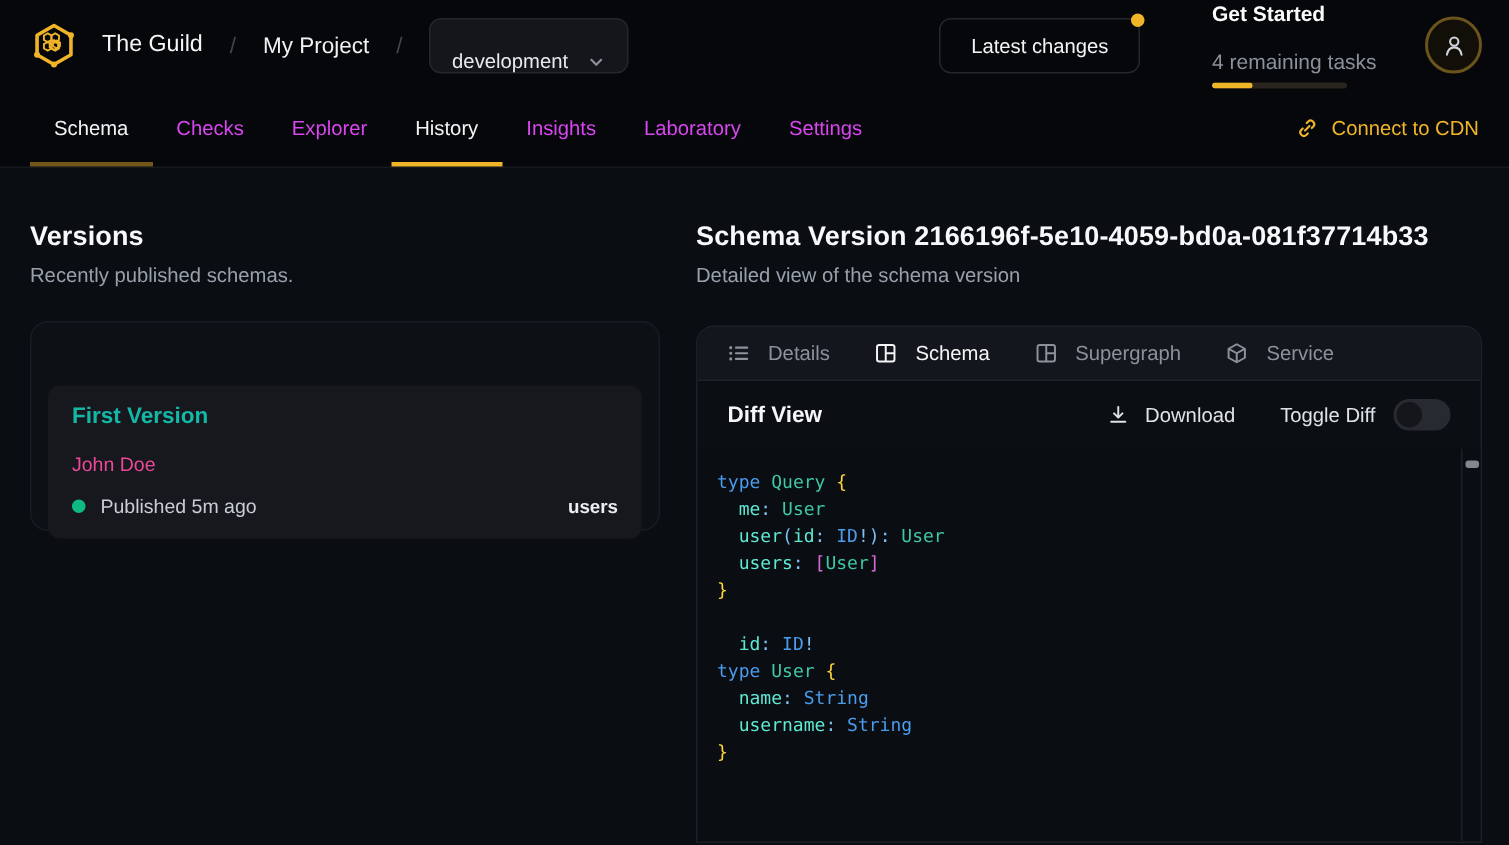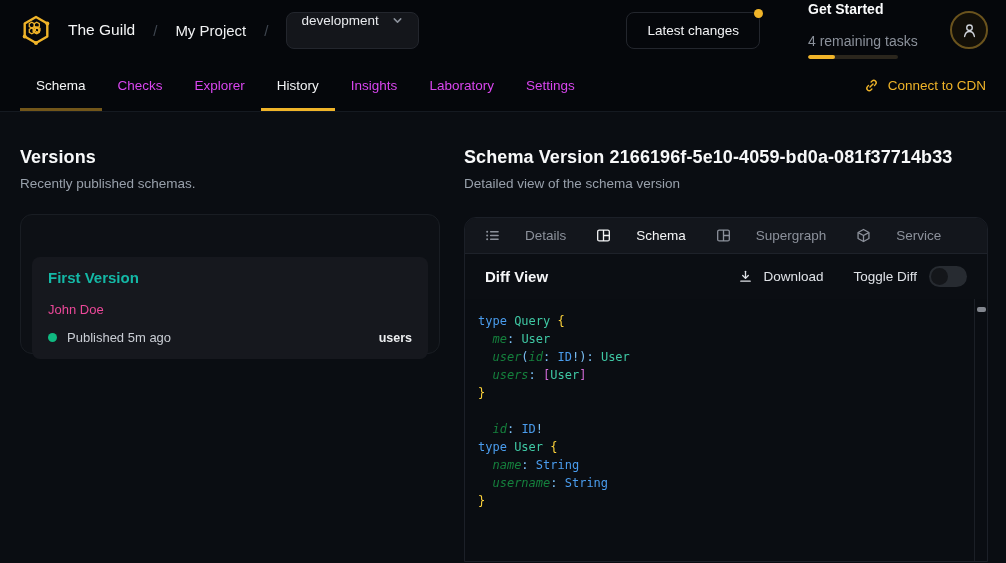--- a/index.html
+++ b/index.html
@@ -11,21 +11,21 @@
   }
   svg { display:block; }
 
   
   .header { height:60px; background:#05070b; display:flex; align-items:center; padding:0 18px 0 20px; }
   .logo { width:32px; height:32px; flex:none; cursor:pointer; }
   .crumbs { display:flex; align-items:center; gap:18px; margin-left:16px; }
   .brand { font-size:15.5px; font-weight:500; color:#f5f6f7; cursor:pointer; }
   .sep { color:#3f4650; font-size:15px; }
   .proj { font-size:15px; color:#f0f1f3; cursor:pointer; }
-  .env-btn { display:flex; align-items:flex-start; gap:12px; height:37px; padding:0 14px; background:#14161b;
+  .env-btn { display:flex; align-items:flex-end; gap:12px; height:37px; padding:0 14px; background:#14161b;
     border:1px solid #23262d; border-radius:8px; color:#e8eaed; font-size:13.5px; cursor:pointer; }
   .env-btn .chev { color:#8b919b; margin-top:1px; }
   .latest-btn { position:relative; margin-left:auto; height:37px; padding:0 20px; border:1px solid #23262d;
     border-radius:8px; background:transparent; color:#f3f4f6; font-size:13.5px; font-family:inherit; cursor:pointer; }
   .latest-dot { position:absolute; top:-4px; right:-4px; width:9px; height:9px; border-radius:50%; background:#f0b429; }
   .get-started { margin-left:48px; width:92px; cursor:pointer; }
   .gs-title { font-size:14px; font-weight:600; color:#fafbfc; }
   .gs-sub { margin-top:16px; font-size:14px; color:#8b919b; white-space:nowrap; }
   .gs-bar { margin-top:6px; width:90px; height:4px; border-radius:2px; background:#2b261d; overflow:hidden; }
   .gs-fill { height:100%; background:#f0b429; border-radius:2px; }
@@ -55,36 +55,36 @@
   .vi-author { margin-top:16px; font-size:13px; color:#ec4899; }
   .vi-row { margin-top:13px; display:flex; align-items:center; }
   .dot-green { width:9px; height:9px; border-radius:50%; background:#10b981; margin-right:10px; flex:none; }
   .vi-status { font-size:13px; color:#c9cdd4; }
   .vi-service { margin-left:auto; font-size:12.5px; font-weight:700; color:#eceef0; }
 
   .detail-card { margin-top:26px; height:345px; border:1px solid #1c2028; border-radius:12px 12px 0 0;
     display:flex; flex-direction:column; overflow:hidden; background:#0b0e13; }
   .dtabs { height:36px; flex:none; background:#13161c; border-bottom:1px solid #1e222a;
     display:flex; align-items:center; gap:30px; padding:0 20px; }
-  .dtab { display:flex; align-items:flex-end; gap:25px; font-size:13.5px; color:#8c919b; cursor:pointer; }
+  .dtab { display:flex; align-items:flex-end; gap:12px; font-size:13.5px; color:#8c919b; cursor:pointer; }
   .dtab.active { color:#f4f5f6; }
   .diffbar { height:45px; flex:none; display:flex; align-items:center; padding:0 20px; }
   .diff-title { font-size:15px; font-weight:700; color:#f5f6f7; }
   .download { margin-left:auto; display:flex; align-items:center; gap:10px; color:#dfe2e7; font-size:13.5px; cursor:pointer; }
   .toggle-label { margin-left:30px; font-size:13.5px; color:#dfe2e7; }
   .switch { margin-left:12px; width:38px; height:21px; border-radius:11px; background:#272b31; position:relative; cursor:pointer; flex:none; }
   .knob { position:absolute; left:2px; top:2px; width:17px; height:17px; border-radius:50%; background:#14161a; }
 
   .code-wrap { flex:1; position:relative; background:#0a0d12; font-family:"DejaVu Sans Mono", monospace;
     font-size:12px; line-height:18px; padding:13px 26px 0 13px; overflow:hidden; }
   .code-line { white-space:pre; }
   .tk-kw { color:#4a9ced; }
   .tk-typ { color:#3fc8a4; }
   .tk-brace { color:#ffd43b; }
-  .tk-field { color:#15803d;font-style:italic; }
+  .tk-field { color:#5eead4; }
   .tk-punct { color:#7bc0f5; }
   .tk-scalar { color:#4a9ced; }
   .tk-bracket { color:#d36ad8; }
   .vscroll { position:absolute; top:0; right:0; bottom:0; width:13px; border-left:1px solid #1b1f26; }
   .vthumb { position:absolute; top:8px; left:2px; width:9px; height:5px; background:#82868e; border-radius:2px; cursor:pointer; }
 </style>
 </head>
 <body>
 
 <div class="header">

